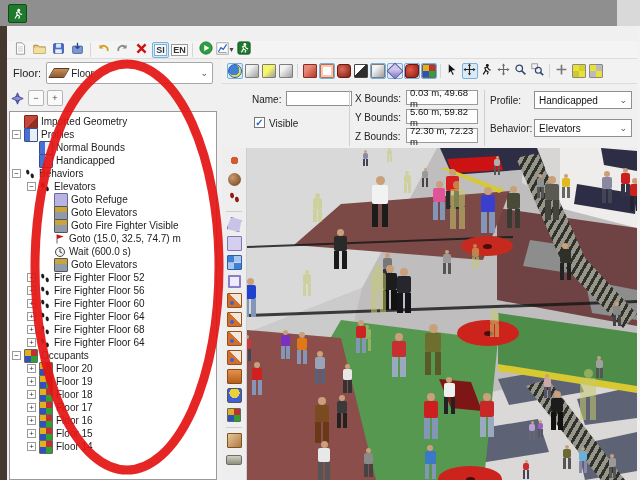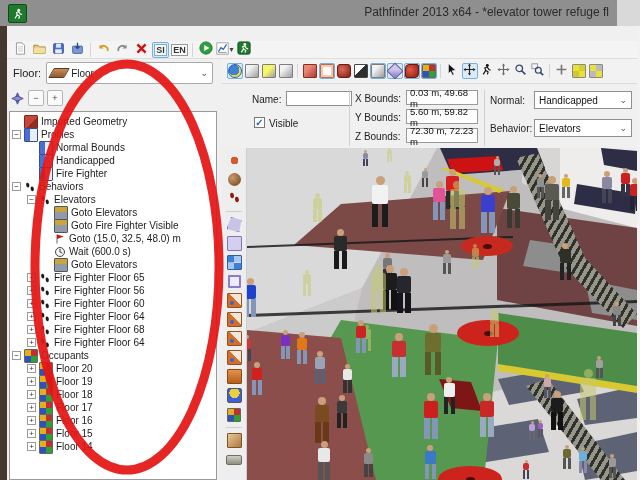--- a/index.html
+++ b/index.html
@@ -130,21 +130,20 @@
 
 <div id="root">
 
   <div class="titlebar">
     <span class="appicon">
       <svg width="12" height="12" viewBox="0 0 16 16">
         <circle cx="9" cy="3" r="1.9" fill="#fff"></circle>
         <path d="M4 14 L7 9 L6 6 L9 5 L11 8 L13.5 8.5 M7 9 L10 11 L9 14.5" stroke="#fff" stroke-width="1.5" fill="none"></path>
       </svg>
     </span>
-    <span class="title">Pathfinder 2013 x64 - *elevator tower refuge fl</span>
   </div>
   <div class="tr-corner"></div>
 
   <div class="toolbar" id="maintoolbar">
       <span class="tbtn">
         <span><svg width="13" height="13" viewBox="0 0 16 16">
             <path d="M3 1 H10 L13 4 V15 H3 Z" fill="#fdfdfd" stroke="#888" stroke-width="1"></path>
             <path d="M5 6 H11 M5 8.5 H11 M5 11 H11" stroke="#b9c4d8" stroke-width="1"></path>
           </svg></span>
       </span>
@@ -253,26 +252,20 @@
           <span class="tico tico-profile"></span>
           <span class="tlabel">Normal Bounds</span>
         </div>
         <div class="trow">
           <span class="sp" style="width: 17px;"></span>
           <span style="width: 12px; flex: 0 0 auto;"></span>
           <span class="tico tico-profile"></span>
           <span class="tlabel">Handicapped</span>
         </div>
         <div class="trow">
-          <span class="sp" style="width: 17px;"></span>
-          <span style="width: 12px; flex: 0 0 auto;"></span>
-          <span class="tico tico-profile"></span>
-          <span class="tlabel">Fire Fighter</span>
-        </div>
-        <div class="trow">
           <span class="sp" style="width: 2px;"></span>
           <span class="exp">−</span>
           <span class="tico tico-foot">
             <svg width="12" height="12" viewBox="0 0 16 16">
               <ellipse cx="5" cy="5.5" rx="2.1" ry="3.1" fill="#1c1c1c" transform="rotate(-14 5 5.5)"></ellipse>
               <ellipse cx="11" cy="10.5" rx="2.1" ry="3.1" fill="#1c1c1c" transform="rotate(-14 11 10.5)"></ellipse>
             </svg>
           </span>
           <span class="tlabel">Behaviors</span>
         </div>
@@ -283,39 +276,45 @@
             <svg width="12" height="12" viewBox="0 0 16 16">
               <ellipse cx="5" cy="5.5" rx="2.1" ry="3.1" fill="#1c1c1c" transform="rotate(-14 5 5.5)"></ellipse>
               <ellipse cx="11" cy="10.5" rx="2.1" ry="3.1" fill="#1c1c1c" transform="rotate(-14 11 10.5)"></ellipse>
             </svg>
           </span>
           <span class="tlabel">Elevators</span>
         </div>
         <div class="trow">
           <span class="sp" style="width: 32px;"></span>
           <span style="width: 12px; flex: 0 0 auto;"></span>
+          <span class="tico tico-refuge"></span>
+          <span class="tlabel">Goto Refuge</span>
+        </div>
+        <div class="trow">
+          <span class="sp" style="width: 32px;"></span>
+          <span style="width: 12px; flex: 0 0 auto;"></span>
           <span class="tico tico-elevator"></span>
           <span class="tlabel">Goto Elevators</span>
         </div>
         <div class="trow">
           <span class="sp" style="width: 32px;"></span>
           <span style="width: 12px; flex: 0 0 auto;"></span>
           <span class="tico tico-elevator"></span>
           <span class="tlabel">Goto Fire Fighter Visible</span>
         </div>
         <div class="trow">
           <span class="sp" style="width: 32px;"></span>
           <span style="width: 12px; flex: 0 0 auto;"></span>
           <span class="tico tico-flag">
             <svg width="12" height="12" viewBox="0 0 16 16">
               <path d="M4 2 V14" stroke="#555" stroke-width="1.2"></path>
               <path d="M4 2 L13 4.5 L4 8 Z" fill="#cc1212"></path>
             </svg>
           </span>
-          <span class="tlabel">Goto (15.0, 32.5, 48.0) m</span>
+          <span class="tlabel">Goto (15.0, 32.5, 74.7) m</span>
         </div>
         <div class="trow">
           <span class="sp" style="width: 32px;"></span>
           <span style="width: 12px; flex: 0 0 auto;"></span>
           <span class="tico tico-clock">
             <svg width="12" height="12" viewBox="0 0 16 16">
               <circle cx="8" cy="8" r="6" fill="#f4f4f4" stroke="#333" stroke-width="1.2"></circle>
               <path d="M8 8 V4 M8 8 L11 9.5" stroke="#333" stroke-width="1.3"></path>
             </svg>
           </span>
@@ -329,21 +328,21 @@
         </div>
         <div class="trow">
           <span class="sp" style="width: 17px;"></span>
           <span class="exp">+</span>
           <span class="tico tico-foot">
             <svg width="12" height="12" viewBox="0 0 16 16">
               <ellipse cx="5" cy="5.5" rx="2.1" ry="3.1" fill="#1c1c1c" transform="rotate(-14 5 5.5)"></ellipse>
               <ellipse cx="11" cy="10.5" rx="2.1" ry="3.1" fill="#1c1c1c" transform="rotate(-14 11 10.5)"></ellipse>
             </svg>
           </span>
-          <span class="tlabel">Fire Fighter Floor 65</span>
+          <span class="tlabel">Fire Fighter Floor 52</span>
         </div>
         <div class="trow">
           <span class="sp" style="width: 17px;"></span>
           <span class="exp">+</span>
           <span class="tico tico-foot">
             <svg width="12" height="12" viewBox="0 0 16 16">
               <ellipse cx="5" cy="5.5" rx="2.1" ry="3.1" fill="#1c1c1c" transform="rotate(-14 5 5.5)"></ellipse>
               <ellipse cx="11" cy="10.5" rx="2.1" ry="3.1" fill="#1c1c1c" transform="rotate(-14 11 10.5)"></ellipse>
             </svg>
           </span>
@@ -543,21 +542,21 @@
     <div class="vsep" style="left:127px;"></div>
 
     <span class="plabel" style="left:133px;top:9px;">X Bounds:</span>
     <div class="pbox" style="left:184px;top:6px;width:72px;">0.03 m, 49.68 m</div>
     <span class="plabel" style="left:133px;top:28px;">Y Bounds:</span>
     <div class="pbox" style="left:184px;top:25px;width:72px;">5.60 m, 59.82 m</div>
     <span class="plabel" style="left:133px;top:47px;">Z Bounds:</span>
     <div class="pbox" style="left:184px;top:44px;width:72px;">72.30 m, 72.23 m</div>
     <div class="vsep" style="left:262px;"></div>
 
-    <span class="plabel" style="left:268px;top:11px;">Normal:</span>
+    <span class="plabel" style="left:268px;top:11px;">Profile:</span>
     <div class="pcombo" style="left:312px;top:7px;width:98px;">
       <span>Handicapped</span>
       <span class="fc-caret">⌄</span>
     </div>
     <span class="plabel" style="left:268px;top:39px;">Behavior:</span>
     <div class="pcombo" style="left:312px;top:35px;width:98px;">
       <span>Elevators</span>
       <span class="fc-caret">⌄</span>
     </div>
   </div>

